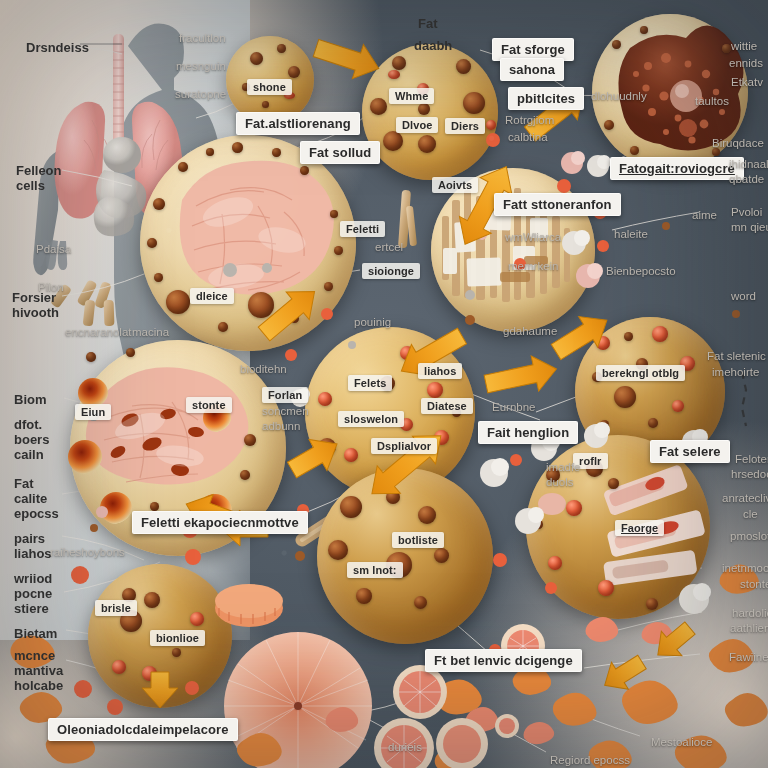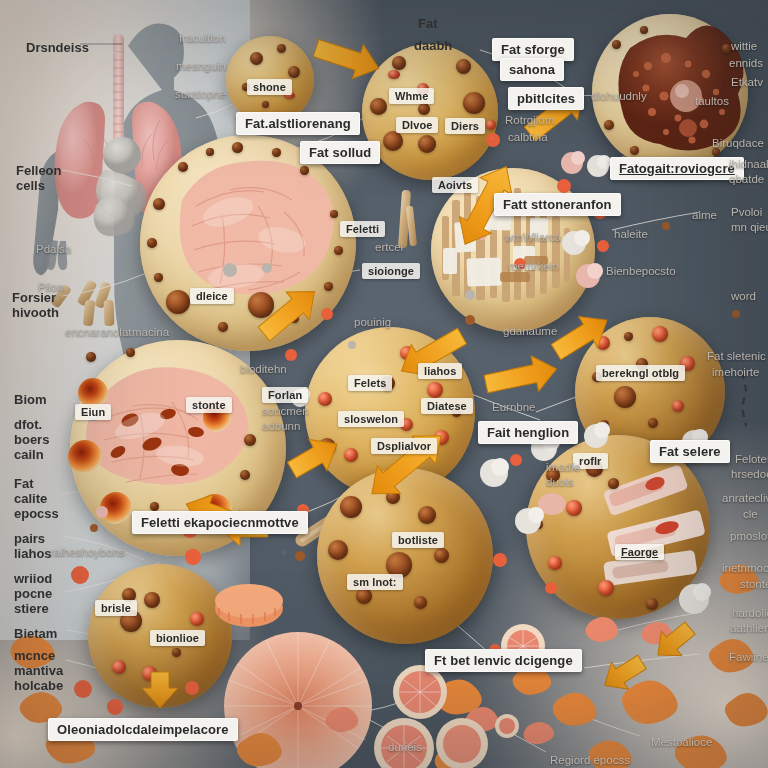--- a/index.html
+++ b/index.html
@@ -649,23 +649,23 @@
       <div class="lbl inline sm" style="left: 340px; top: 221px;">Feletti</div>
       <div class="lbl inline sm" style="left: 186px; top: 397px;">stonte</div>
       <div class="lbl inline sm" style="left: 262px; top: 387px;">Forlan</div>
       <div class="lbl inline sm" style="left: 348px; top: 375px;">Felets</div>
       <div class="lbl inline sm" style="left: 418px; top: 363px;">liahos</div>
       <div class="lbl inline sm" style="left: 338px; top: 411px;">sloswelon</div>
       <div class="lbl inline sm" style="left: 421px; top: 398px;">Diatese</div>
       <div class="lbl inline sm" style="left: 371px; top: 438px;">Dsplialvor</div>
       <div class="lbl inline sm" style="left: 596px; top: 365px;">berekngl  otblg</div>
       <div class="lbl inline sm" style="left: 392px; top: 532px;">botliste</div>
-      <div class="lbl inline sm" style="left: 347px; top: 562px; margin-top: 12px;">sm lnot:</div>
+      <div class="lbl inline sm" style="left: 347px; top: 562px;">sm lnot:</div>
       <div class="lbl inline sm" style="left: 573px; top: 453px;">roflr</div>
-      <div class="lbl inline sm" style="left: 615px; top: 544px; text-decoration: underline;">Faorge</div>
+      <div class="lbl inline sm" style="left: 615px; top: 520px; text-decoration: underline;">Faorge</div>
       <div class="lbl inline sm" style="left: 95px; top: 600px;">brisle</div>
       <div class="lbl inline sm" style="left: 150px; top: 630px;">bionlioe</div>
       <div class="lbl inline sm" style="left: 75px; top: 404px;">Eiun</div>
     </div>
   <div id="plaindark-layer">
       <div class="plain dk big" style="left: 26px; top: 40px;">Drsndeiss</div>
       <div class="plain dk big" style="left: 16px; top: 163px;">Felleon</div>
       <div class="plain dk big" style="left: 16px; top: 178px;">cells</div>
       <div class="plain dk big" style="left: 12px; top: 290px;">Forsier</div>
       <div class="plain dk big" style="left: 12px; top: 305px;">hivooth</div>

